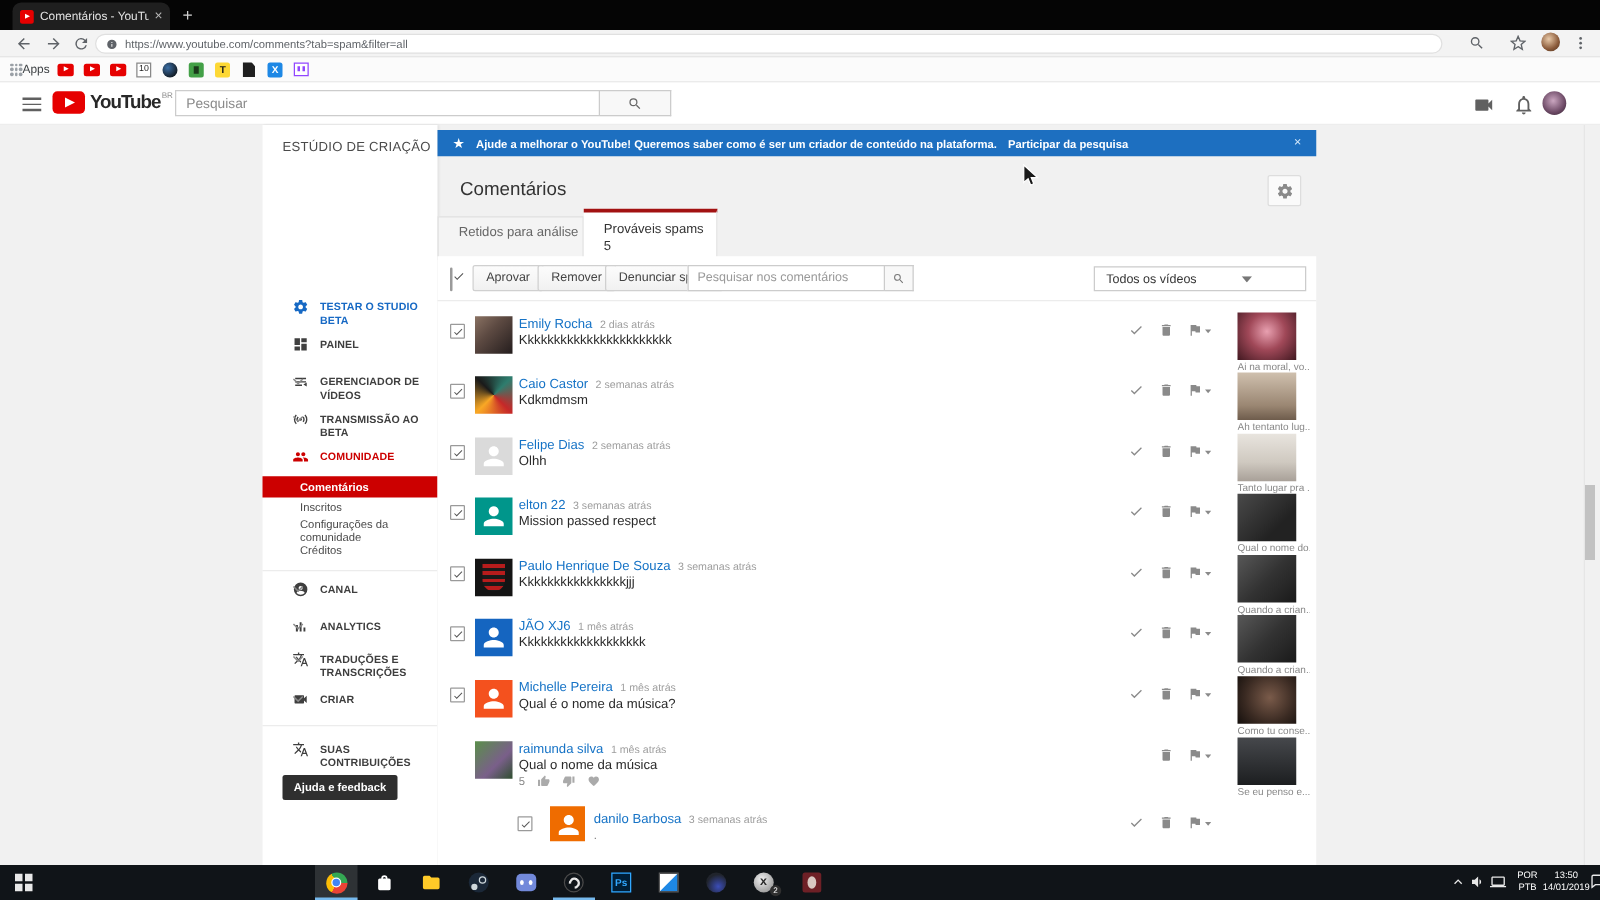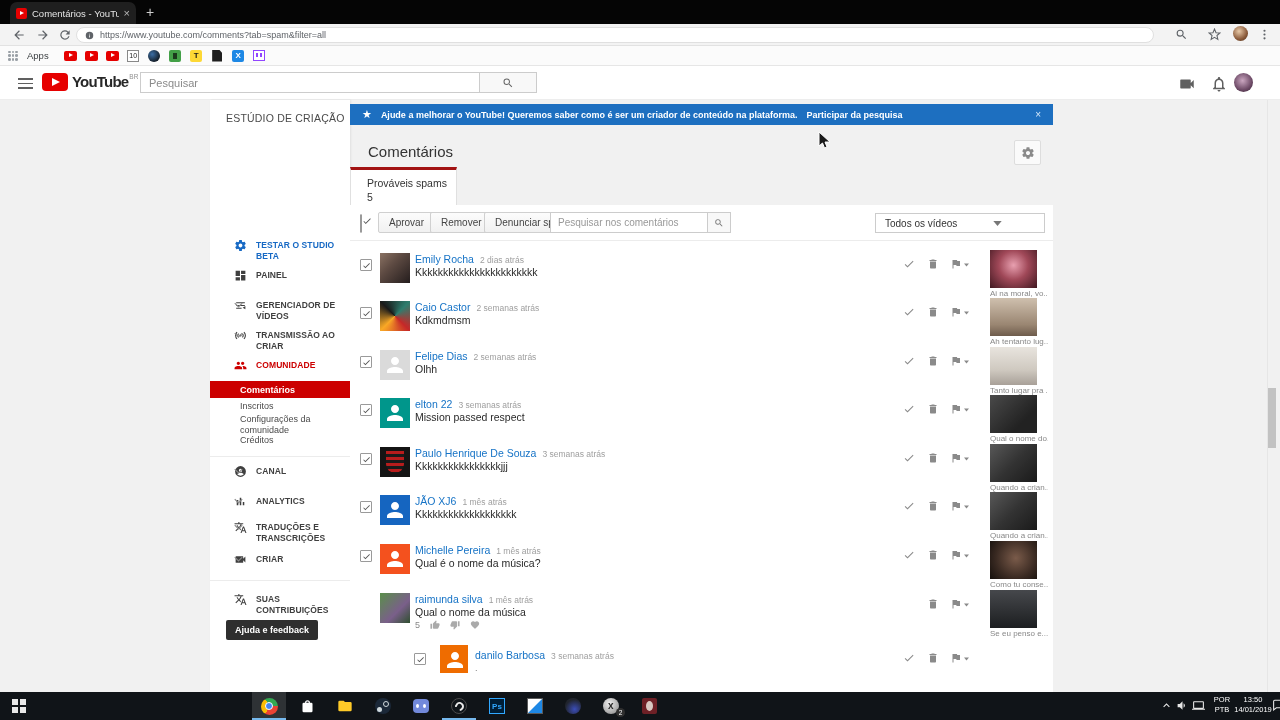--- a/index.html
+++ b/index.html
@@ -22,21 +22,21 @@
   .addrbar{left:0;top:24px;width:1280px;height:22px;background:#f3f3f3;border-bottom:1px solid #e2e2e2;}
   .navbtn{top:28px;width:14px;height:14px;color:#5f6368;}
   .omnibox{left:76px;top:27px;width:1078px;height:16px;background:#fff;border:1px solid #e0e0e0;
     border-radius:8px;display:flex;align-items:center;padding:0 8px;gap:6px;}
   .omni-info{width:9px;height:9px;color:#5f6368;flex:none;}
   .url{font-size:9px;color:#5f6368;white-space:nowrap;}
   .addr-ico{top:28px;width:13px;height:13px;color:#5f6368;}
   .profile-dot{left:1233px;top:26px;width:15px;height:15px;border-radius:50%;
     background:radial-gradient(circle at 40% 35%,#e8c9a8,#8a5a3a 60%,#4a2d1a);}
   .bookbar{left:0;top:46px;width:1280px;height:20px;background:#fbfbfb;border-bottom:1px solid #e6e6e6;
-    display:flex;align-items:center;padding-left:8px;gap:9px;}
+    display:flex;align-items:center;padding-left:8px;}
   .appsgrid{width:10px;height:10px;display:grid;grid-template-columns:repeat(3,1fr);gap:1px;}
   .appsgrid i{background:#9aa0a6;border-radius:50%;}
   .apps-label{font-size:9.5px;color:#3c4043;margin-right:6px;}
   .bm{width:13px;height:13px;flex:none;display:flex;align-items:center;justify-content:center;}
 
   
   .ythead{left:0;top:66px;width:1280px;height:34px;background:#fff;border-bottom:1px solid #ededed;}
   .burger{left:18px;top:78px;width:15px;height:11px;}
   .burger i{display:block;height:1.5px;background:#606060;margin-bottom:3px;}
   .ytlogo{left:42px;top:73px;display:flex;align-items:flex-start;}
@@ -357,21 +357,21 @@
             <path d="M1 1l5 5 5-5" fill="none" stroke="currentColor" stroke-width="1.6"></path>
           </svg>
         </span>
       </div>
       <div class="abs sb-item" style="top: 228px;">
         <span class="icon">
           <svg viewBox="0 0 24 24">
             <path d="M12 10a2 2 0 1 0 0 4 2 2 0 0 0 0-4zm-5.66 7.66-1.41 1.41A9.97 9.97 0 0 1 2 12c0-2.76 1.12-5.26 2.93-7.07l1.41 1.41A7.98 7.98 0 0 0 4 12c0 2.21.9 4.21 2.34 5.66zm11.32 0A7.98 7.98 0 0 0 20 12c0-2.21-.9-4.21-2.34-5.66l1.41-1.41A9.97 9.97 0 0 1 22 12c0 2.76-1.12 5.26-2.93 7.07l-1.41-1.41zM7.76 16.24A5.98 5.98 0 0 1 6 12c0-1.66.67-3.16 1.76-4.24l1.42 1.42A3.98 3.98 0 0 0 8 12c0 1.1.45 2.1 1.17 2.83l-1.41 1.41zm8.48 0-1.41-1.41A3.98 3.98 0 0 0 16 12c0-1.1-.45-2.1-1.17-2.83l1.42-1.42A5.98 5.98 0 0 1 18 12c0 1.66-.67 3.16-1.76 4.24z"></path>
           </svg>
         </span>
-        <span class="lbl">TRANSMISSÃO AO CRIAR</span>
+        <span class="lbl">TRANSMISSÃO AO BETA</span>
         <span class="chev icon">
           <svg viewBox="0 0 12 7">
             <path d="M1 1l5 5 5-5" fill="none" stroke="currentColor" stroke-width="1.6"></path>
           </svg>
         </span>
       </div>
       <div class="abs sb-item red" style="top: 258px;">
         <span class="icon">
           <svg viewBox="0 0 24 24">
             <path d="M16 11c1.66 0 2.99-1.34 2.99-3S17.66 5 16 5s-3 1.34-3 3 1.34 3 3 3zm-8 0c1.66 0 2.99-1.34 2.99-3S9.66 5 8 5 5 6.34 5 8s1.34 3 3 3zm0 2c-2.33 0-7 1.17-7 3.5V19h14v-2.5c0-2.33-4.67-3.5-7-3.5zm8 0c-.29 0-.62.02-.97.05 1.16.84 1.97 1.97 1.97 3.45V19h6v-2.5c0-2.33-4.67-3.5-7-3.5z"></path>
@@ -466,20 +466,23 @@
   
   <span class="abs pg-title">Comentários</span>
   <div class="abs gearbtn">
     <span class="icon">
       <svg viewBox="0 0 24 24">
           <path d="M19.43 12.98c.04-.32.07-.64.07-.98s-.03-.66-.07-.98l2.11-1.65c.19-.15.24-.42.12-.64l-2-3.46c-.12-.22-.39-.3-.61-.22l-2.49 1c-.52-.4-1.08-.73-1.69-.98l-.38-2.65C14.46 2.18 14.25 2 14 2h-4c-.25 0-.46.18-.49.42l-.38 2.65c-.61.25-1.17.59-1.69.98l-2.49-1c-.23-.09-.49 0-.61.22l-2 3.46c-.13.22-.07.49.12.64l2.11 1.65c-.04.32-.07.65-.07.98s.03.66.07.98l-2.11 1.65c-.19.15-.24.42-.12.64l2 3.46c.12.22.39.3.61.22l2.49-1c.52.4 1.08.73 1.69.98l.38 2.65c.03.24.24.42.49.42h4c.25 0 .46-.18.49-.42l.38-2.65c.61-.25 1.17-.59 1.69-.98l2.49 1c.23.09.49 0 .61-.22l2-3.46c.12-.22.07-.49-.12-.64l-2.11-1.65zM12 15.5c-1.93 0-3.5-1.57-3.5-3.5s1.57-3.5 3.5-3.5 3.5 1.57 3.5 3.5-1.57 3.5-3.5 3.5z"></path>
         </svg>
       </span>
   </div>
   <div class="abs tabs" id="tabsrow">
+      <div class="tabbtn">
+        <div>Retidos para análise</div>
+      </div>
       <div class="tabbtn active">
         <div>Prováveis spams</div>
         <div>5</div>
       </div>
     </div>
   <div class="abs panel"></div>
 
   
   <span class="abs tb-check cbx">
     <span class="icon">

